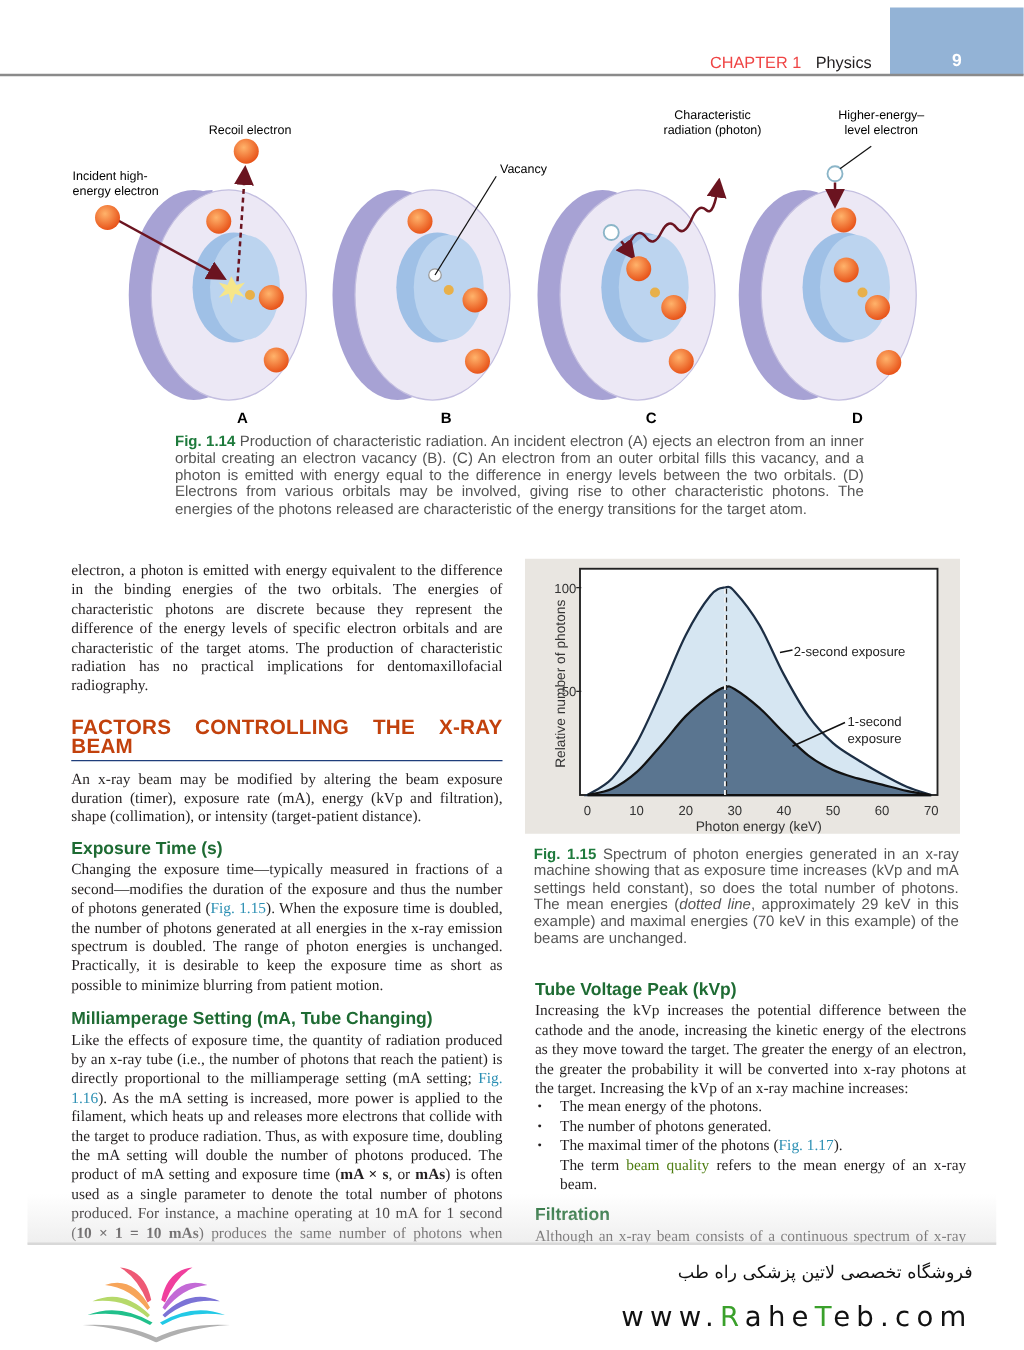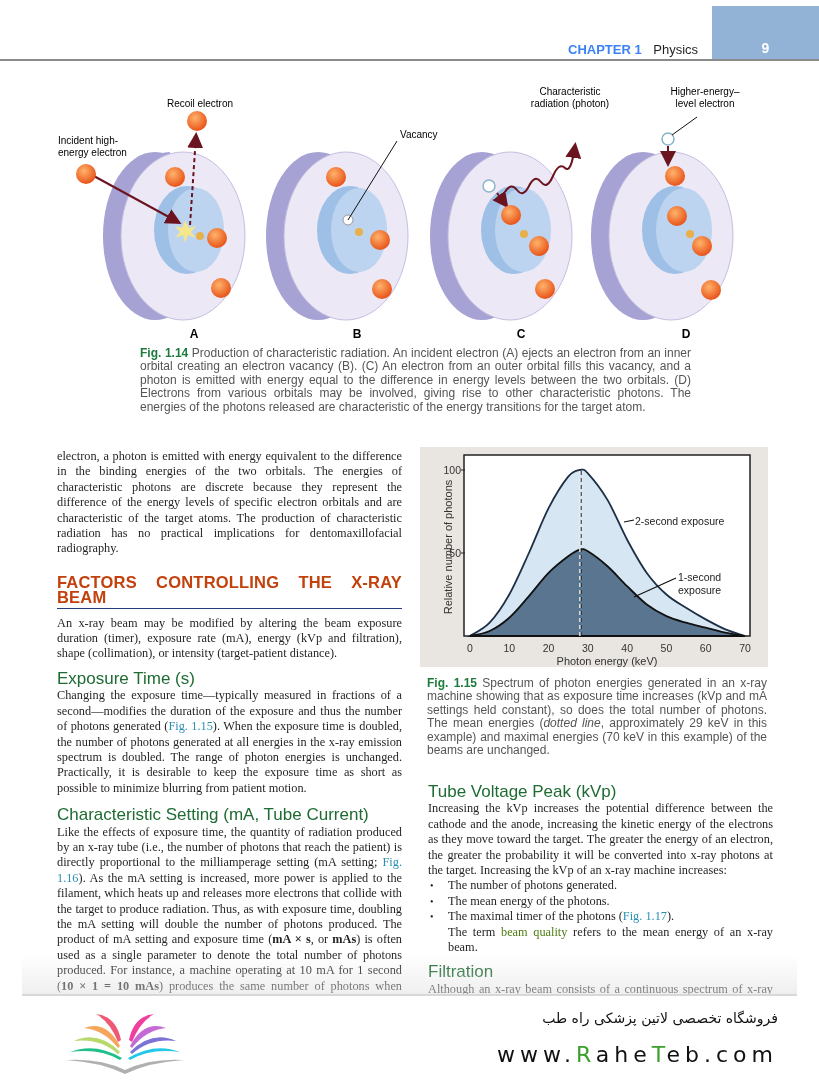--- a/index.html
+++ b/index.html
@@ -7,38 +7,38 @@
     width: 819px; height: 1080px; position: relative; overflow: hidden;
     background: #ffffff; font-family: "Liberation Serif", serif; color: #231f20;
   }
   .abs { position: absolute; }
   
   .page-tab { left: 712px; top: 6px; width: 107px; height: 54px; background: #93b3d6; }
   .page-num { left: 712px; top: 40px; width: 107px; text-align: center; color: #fff;
     font-family: "Liberation Sans", sans-serif; font-weight: bold; font-size: 14px; }
   .header-rule { left: 0; top: 59px; width: 819px; height: 2px; background: #8a8a8a; }
   .chapter { top: 42px; left: 568px; font-family: "Liberation Sans", sans-serif; font-size: 13px; }
-  .chapter .chap-label { color: #3b82f6; font-weight: bold; margin-right: 8px; }
+  .chapter .chap-label { color: #ef4444; font-weight: normal; margin-right: 8px; }
   .chapter .chap-title { color: #231f20; }
 
   
   .fig14 { left: 40px; top: 80px; width: 760px; height: 262px; }
   .fig-caption { font-family: "Liberation Sans", sans-serif; font-size: 12px; line-height: 13.4px;
     color: #555; text-align: justify; }
   .fig-caption .fig-ref { color: #1e7a3c; font-weight: bold; }
   .cap14 { left: 140px; top: 347px; width: 551px; }
 
   
   .col { font-size: 12.3px; line-height: 15.4px; text-align: justify; hyphens: auto; }
   .col p { margin: 0; }
   .col-left { left: 57px; width: 345px; }
   .col-right { left: 428px; width: 345px; }
   .h1 { font-family: "Liberation Sans", sans-serif; font-weight: bold; font-size: 16.5px;
     color: #c2410c; letter-spacing: 0.2px; border-bottom: 1.5px solid #1f3e7b; padding-bottom: 2px; }
-  .h2 { font-family: "Liberation Sans", sans-serif; font-weight: normal; font-size: 17px; color: #1e6b33; }
+  .h2 { font-family: "Liberation Sans", sans-serif; font-weight: bold; font-size: 14px; color: #1e6b33; }
   .link { color: #2b8fb3; }
   .term { color: #4d7c0f; }
   .bullets { margin: 0; padding: 0; list-style: none; }
   .bullets li { position: relative; padding-left: 20px; }
   .bullets li::before { content: "•"; position: absolute; left: 2px; font-size: 10px; }
 
   
   .chart-panel { left: 420px; top: 447px; width: 348px; height: 220px; background: #e9e6e1; }
   .cap15 { left: 427px; top: 677px; width: 340px; }
 
@@ -145,21 +145,21 @@
 </svg>
 
 <div class="abs fig-caption cap14"><span class="fig-ref">Fig. 1.14</span><span> Production of characteristic radiation. An incident electron (A) ejects an electron from an inner orbital creating an electron vacancy (B). (C) An electron from an outer orbital fills this vacancy, and a photon is emitted with energy equal to the difference in energy levels between the two orbitals. (D) Electrons from various orbitals may be involved, giving rise to other characteristic photons. The energies of the photons released are characteristic of the energy transitions for the target atom.</span></div>
 
 <div class="abs col col-left" style="top:449px">
   <p>electron, a photon is emitted with energy equivalent to the difference in the binding energies of the two orbitals. The energies of characteristic photons are discrete because they represent the difference of the energy levels of specific electron orbitals and are characteristic of the target atoms. The production of characteristic radiation has no practical implications for dentomaxillofacial radiography.</p>
   <div class="h1" style="margin-top:18px">FACTORS CONTROLLING THE X-RAY BEAM</div>
   <p style="margin-top:7px">An x-ray beam may be modified by altering the beam exposure duration (timer), exposure rate (mA), energy (kVp and filtration), shape (collimation), or intensity (target-patient distance).</p>
   <div class="h2" style="margin-top:9px">Exposure Time (s)</div>
   <p style="margin-top:2px"><span>Changing the exposure time—typically measured in fractions of a second—modifies the duration of the exposure and thus the number of photons generated (</span><span class="link">Fig. 1.15</span><span>). When the exposure time is doubled, the number of photons generated at all energies in the x-ray emission spectrum is doubled. The range of photon energies is unchanged. Practically, it is desirable to keep the exposure time as short as possible to minimize blurring from patient motion.</span></p>
-  <div class="h2" style="margin-top:11px">Characteristic Setting (mA, Tube Current)</div>
+  <div class="h2" style="margin-top:11px">Milliamperage Setting (mA, Tube Changing)</div>
   <p style="margin-top:2px"><span>Like the effects of exposure time, the quantity of radiation produced by an x-ray tube (i.e., the number of photons that reach the patient) is directly proportional to the milliamperage setting (mA setting; </span><span class="link">Fig. 1.16</span><span>). As the mA setting is increased, more power is applied to the filament, which heats up and releases more electrons that collide with the target to produce radiation. Thus, as with exposure time, doubling the mA setting will double the number of photons produced. The product of mA setting and exposure time (</span><b>mA × s</b><span>, or </span><b>mAs</b><span>) is often used as a single parameter to denote the total number of photons produced. For instance, a machine operating at 10 mA for 1 second (</span><b>10 × 1 = 10 mAs</b><span>) produces the same number of photons when operated at 20 mA for 0.5 second (</span><b>20 × 0.5 = 10 mAs</b><span>). The term </span><span class="term">beam quantity</span><span> refers to the number of photons in an x-ray beam. Linearity and reproducibility of the mA and s settings are often included in the quality assurance programs</span></p>
 </div>
 
 <div class="abs chart-panel"></div>
 <svg class="abs" style="left:420px;top:447px" width="348" height="220" viewBox="420 447 348 220" font-family="Liberation Sans, sans-serif">
   <rect x="464" y="455" width="286" height="181" fill="#ffffff" stroke="#222" stroke-width="1.5"></rect>
   <path id="area2" fill="#d6e6f2" stroke="#1d2f45" stroke-width="1.8" d="M470,636 L470,636 C473.2738095238095,633.7866666666666 483.09523809523813,629.6366666666667 489.64285714285717,622.72 C496.1904761904762,615.8033333333334 502.73809523809524,606.12 509.2857142857143,594.5 C515.8333333333334,582.88 522.3809523809524,567.3866666666667 528.9285714285714,553 C535.4761904761905,538.6133333333333 542.0238095238095,520.9066666666666 548.5714285714286,508.18 C555.1190476190476,495.4533333333333 562.9761904761906,483.00333333333333 568.2142857142858,476.64 C573.452380952381,470.27666666666664 576.7261904761905,470.55333333333334 580,470 C583.2738095238095,469.44666666666666 583.2738095238095,468.34 587.8571428571429,473.32 C592.4404761904763,478.3 600.952380952381,488.81333333333333 607.5,499.88 C614.047619047619,510.94666666666666 620.5952380952381,527.5466666666667 627.1428571428571,539.72 C633.6904761904761,551.8933333333333 640.2380952380953,563.79 646.7857142857143,572.92 C653.3333333333334,582.05 659.8809523809524,588.69 666.4285714285714,594.5 C672.9761904761905,600.31 679.5238095238095,603.63 686.0714285714286,607.78 C692.6190476190476,611.93 699.1666666666666,615.8033333333333 705.7142857142857,619.4 C712.2619047619047,622.9966666666667 718.8095238095239,626.5933333333334 725.3571428571429,629.36 C731.9047619047619,632.1266666666667 741.7261904761905,634.8933333333333 745,636 L745,636 Z"></path>
   <path id="area1" fill="#5a7590" stroke="#111" stroke-width="1.8" d="M470,636 L470,636 C473.2738095238095,635.17 483.09523809523813,634.0633333333333 489.64285714285717,631.02 C496.1904761904762,627.9766666666667 502.73809523809524,623.55 509.2857142857143,617.74 C515.8333333333334,611.9300000000001 522.3809523809524,603.63 528.9285714285714,596.16 C535.4761904761905,588.6899999999999 542.0238095238095,579.56 548.5714285714286,572.92 C555.1190476190476,566.28 562.9761904761906,560.1933333333334 568.2142857142858,556.32 C573.452380952381,552.4466666666667 576.7261904761905,550.51 580,549.68 C583.2738095238095,548.8499999999999 583.2738095238095,548.5733333333334 587.8571428571429,551.34 C592.4404761904763,554.1066666666667 600.952380952381,560.47 607.5,566.28 C614.047619047619,572.0899999999999 620.5952380952381,579.8366666666667 627.1428571428571,586.2 C633.6904761904761,592.5633333333334 640.2380952380953,599.48 646.7857142857143,604.46 C653.3333333333334,609.44 659.8809523809524,613.0366666666667 666.4285714285714,616.08 C672.9761904761905,619.1233333333333 679.5238095238095,620.7833333333333 686.0714285714286,622.72 C692.6190476190476,624.6566666666668 699.1666666666666,626.0400000000001 705.7142857142857,627.7 C712.2619047619047,629.36 718.8095238095239,631.2966666666666 725.3571428571429,632.68 C731.9047619047619,634.0633333333333 741.7261904761905,635.4466666666667 745,636 L745,636 Z"></path>
   <line id="meanline" stroke="#f3f3f3" stroke-width="1.6" stroke-dasharray="4,3" x1="580" x2="580" y1="636" y2="470"></line>
   <line id="meanline2" stroke="#222" stroke-width="1" stroke-dasharray="4,3" x1="581.2" x2="581.2" y1="636" y2="470"></line>
@@ -187,22 +187,22 @@
   <text x="678" y="581" font-size="10.5" fill="#222">1-second</text>
   <text x="678" y="594" font-size="10.5" fill="#222">exposure</text>
 </svg>
 
 <div class="abs fig-caption cap15"><span class="fig-ref">Fig. 1.15</span><span> Spectrum of photon energies generated in an x-ray machine showing that as exposure time increases (kVp and mA settings held constant), so does the total number of photons. The mean energies (</span><i>dotted line</i><span>, approximately 29 keV in this example) and maximal energies (70 keV in this example) of the beams are unchanged.</span></div>
 
 <div class="abs col col-right" style="top:784px">
   <div class="h2">Tube Voltage Peak (kVp)</div>
   <p style="margin-top:2px">Increasing the kVp increases the potential difference between the cathode and the anode, increasing the kinetic energy of the electrons as they move toward the target. The greater the energy of an electron, the greater the probability it will be converted into x-ray photons at the target. Increasing the kVp of an x-ray machine increases:</p>
   <ul class="bullets">
+    <li>The mean energy of the photons.</li>
     <li>The number of photons generated.</li>
-    <li>The mean energy of the photons.</li>
     <li><span>The maximal timer of the photons (</span><span class="link">Fig. 1.17</span><span>).</span></li>
   </ul>
   <p style="padding-left:20px"><span>The term </span><span class="term">beam quality</span><span> refers to the mean energy of an x-ray beam.</span></p>
   <div class="h2" style="margin-top:9px">Filtration</div>
   <p style="margin-top:2px">Although an x-ray beam consists of a continuous spectrum of x-ray photon energies, only photons with sufficient energy to penetrate through</p>
 </div>
 
 <div class="abs fade"></div>
 <div class="abs footer-rule"></div>
 <div class="abs footer"></div>

